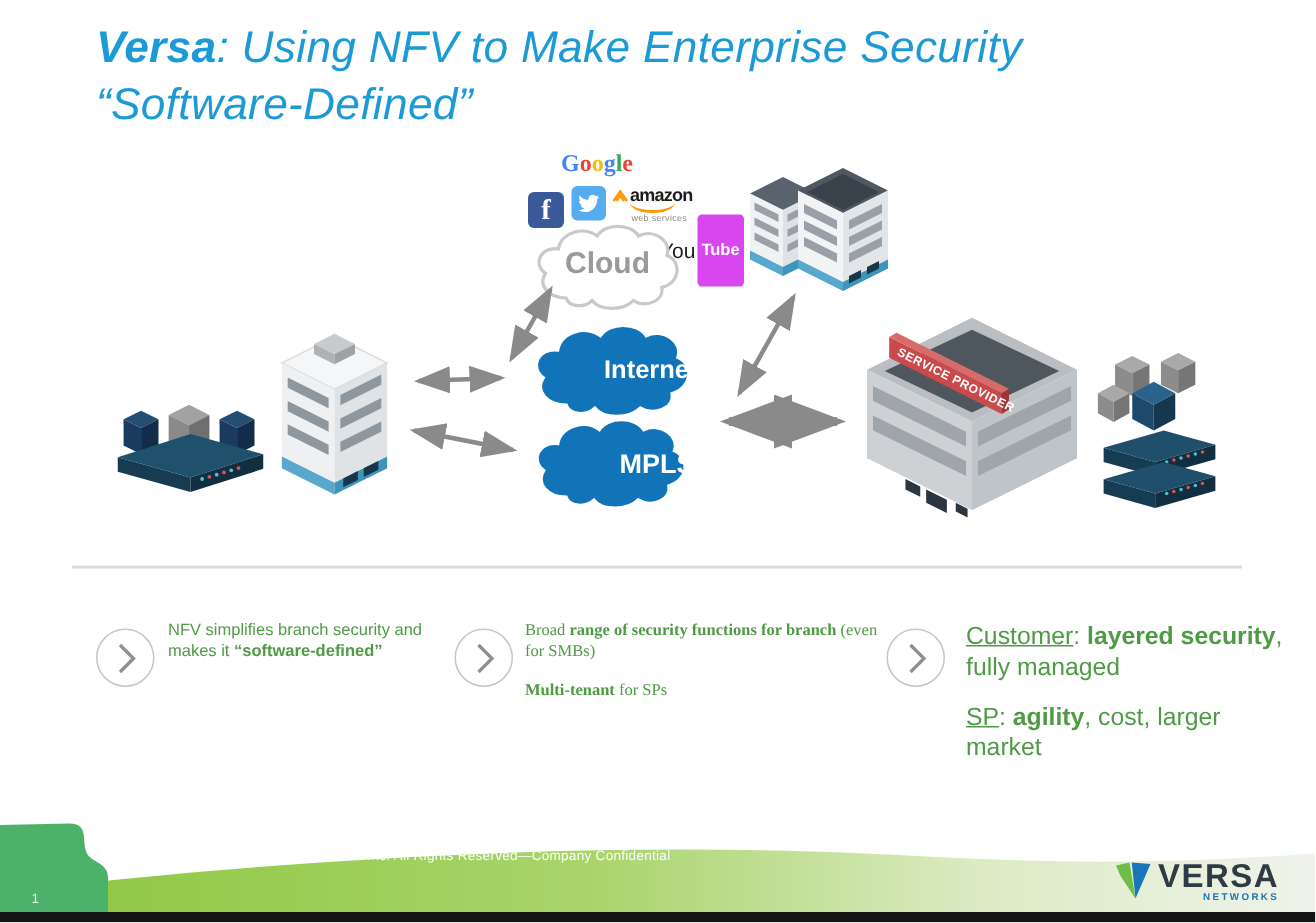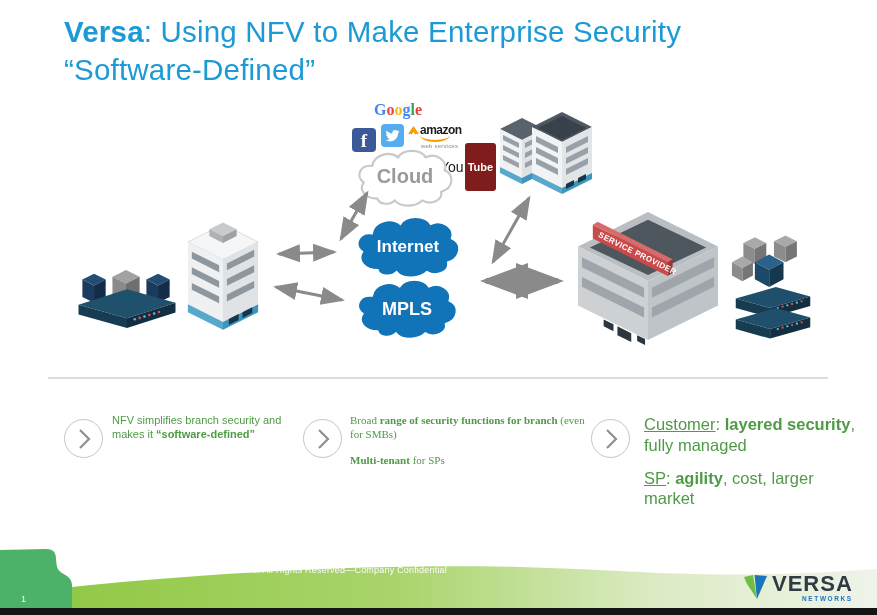--- a/index.html
+++ b/index.html
@@ -7,49 +7,50 @@
     width:877px;height:615px;position:relative;overflow:hidden;
     background:#ffffff;font-family:"Liberation Sans",sans-serif;
   }
   .abs{position:absolute;}
 
   
   .slide-title{
     left:64px;top:13px;width:640px;
     font-size:29.5px;line-height:1.28;color:#1b9ad6;
     letter-spacing:.2px;
+    font-style:italic;
   }
   .slide-title b{font-weight:bold;}
 
   
   .cloud-label{
     color:#9a9a9a;font-weight:bold;font-size:20px;text-align:center;width:100%;
   }
-  .net-label{color:#ffffff;font-weight:bold;text-align:center;width:100%;}
+  .net-label{color:#ffffff;font-weight:bold;text-align:right;width:100%;}
 
   
   .google-logo{left:374px;top:101px;font-family:"Liberation Serif",serif;
     font-size:16px;font-weight:bold;letter-spacing:0;}
   .google-logo span{display:inline-block;}
   .g-0,.g-3{color:#4285f4;} .g-1{color:#ea4335;} .g-2{color:#fbbc05;}
   .g-4{color:#34a853;} .g-5{color:#ea4335;}
   .fb-icon{left:352px;top:128px;width:24px;height:24px;background:#3b5998;border-radius:4px;
     color:#fff;font-weight:bold;font-size:19px;text-align:center;line-height:26px;
     font-family:"Liberation Serif",serif;}
   .tw-icon{left:381px;top:124px;width:23px;height:23px;background:#55acee;border-radius:4px;
     display:flex;align-items:center;justify-content:center;}
   .aws-logo{left:407px;top:125px;width:56px;}
   .aws-row{display:flex;align-items:flex-end;}
   .aws-word{font-size:12px;font-weight:bold;color:#1c1c1c;letter-spacing:-.5px;line-height:11px;}
   .aws-smile{width:30px;height:5px;border-bottom:2px solid #ff9900;
     border-radius:0 0 100% 100%/0 0 200% 200%;margin-left:13px;margin-top:-1px;}
   .aws-sub{font-size:6px;color:#8a8a8a;margin-left:14px;margin-top:1px;letter-spacing:.2px;}
   .yt-logo{left:440px;top:143px;display:flex;align-items:center;}
   .yt-you{font-size:14px;font-weight:normal;color:#1c1c1c;margin-right:1px;}
-  .yt-tube{background:#7f1d1d;color:#fff;font-size:11px;font-weight:bold;
+  .yt-tube{background:#d946ef;color:#fff;font-size:11px;font-weight:bold;
     border-radius:3px;padding:18px 3px;}
 
   
   .chevron-circle{width:37px;height:37px;border:1.5px solid #c6c6c6;border-radius:50%;
     display:flex;align-items:center;justify-content:center;background:#fff;}
   .bullet-text{color:#4f9b45;font-size:11px;line-height:1.26;}
   .bullet-text b{font-weight:bold;}
   .bullet-text u{text-decoration:underline;}
   .para2{margin-top:12px;}
   .benefits-head{margin-bottom:13px;}

